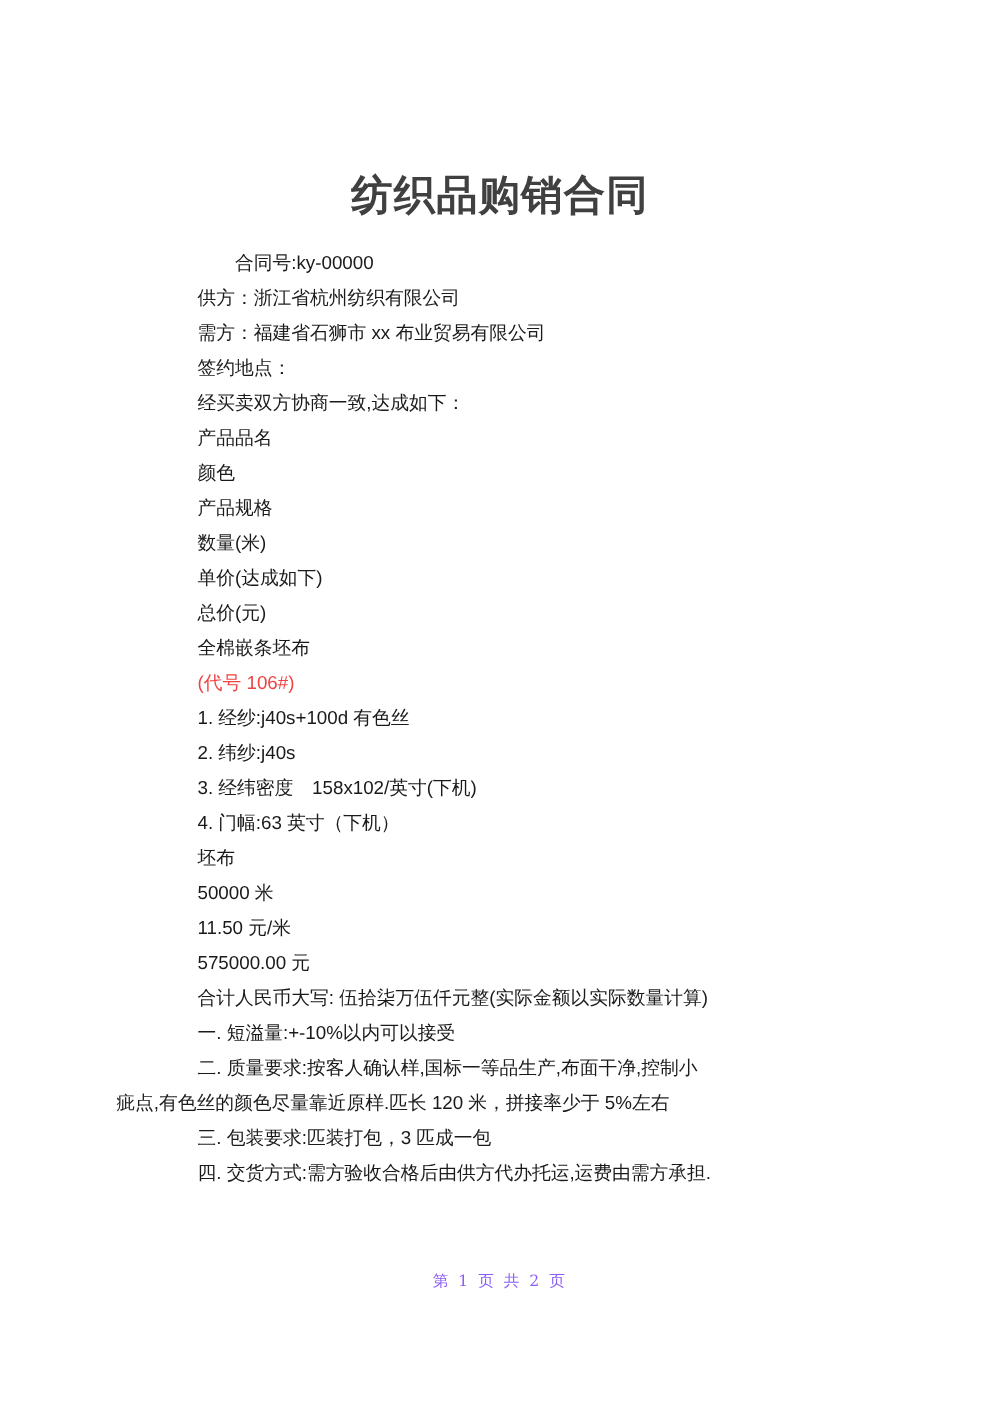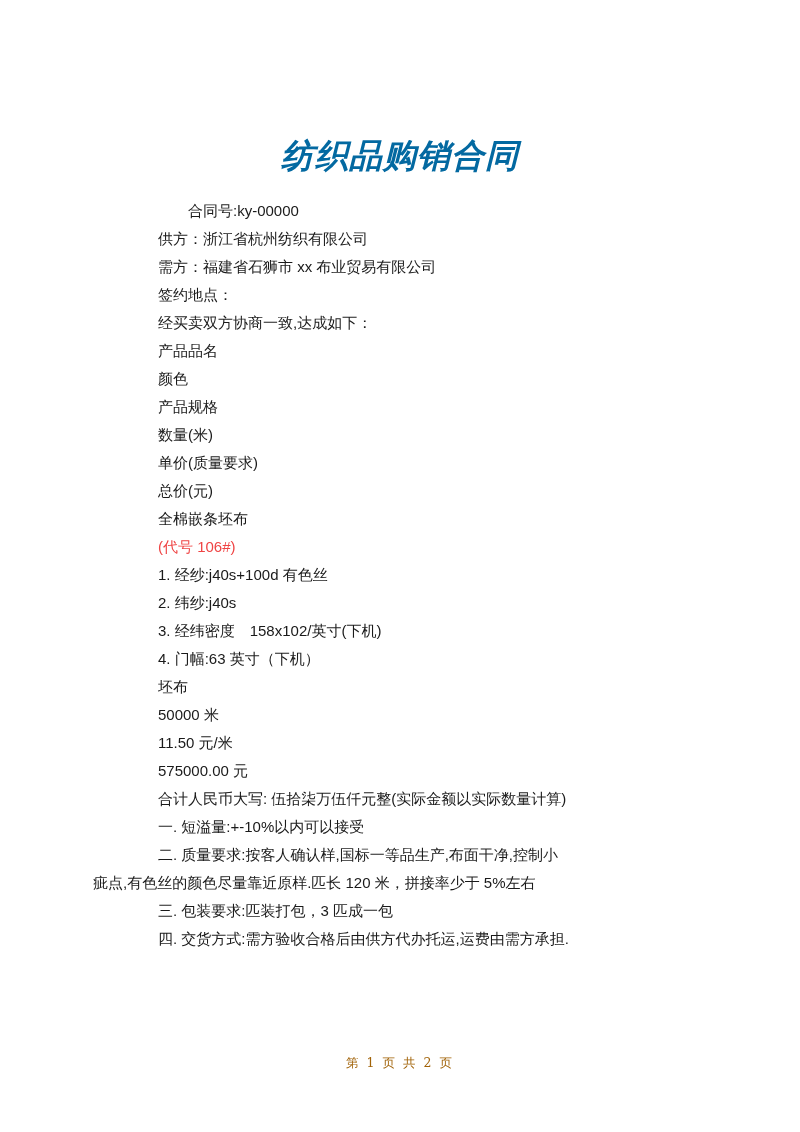--- a/index.html
+++ b/index.html
@@ -38,49 +38,49 @@
     font-size: 15px;
     line-height: 28px;
     color: #1a1a1a;
     white-space: pre-wrap;
   }
   .indent-standard { text-indent: 65px; }
   .indent-large    { text-indent: 95px; }
   .indent-none     { text-indent: 0; }
   .page-footer {
     position: absolute;
-    top: 1054px;
+    top: 1016px;
     left: 0;
     width: 100%;
     text-align: center;
     font-family: "DejaVu Serif", "Liberation Serif", serif;
     font-size: 12.5px;
     line-height: 18px;
     letter-spacing: 2px;
-    color: #a16207;
+    color: #8b5cf6;
   }
 </style>
 </head>
 <body>
 
 <div class="page">
 
-  <div class="doc-title" style="color: #0369a1; font-style: italic;">纺织品购销合同</div>
+  <div class="doc-title" style="color: #404040;">纺织品购销合同</div>
 
   <div class="content">
       <p class="line indent-large" style="color: rgb(26, 26, 26);">合同号:ky-00000</p>
       <p class="line indent-standard" style="color: rgb(26, 26, 26);">供方：浙江省杭州纺织有限公司</p>
       <p class="line indent-standard" style="color: rgb(26, 26, 26);">需方：福建省石狮市 xx 布业贸易有限公司</p>
       <p class="line indent-standard" style="color: rgb(26, 26, 26);">签约地点：</p>
       <p class="line indent-standard" style="color: rgb(26, 26, 26);">经买卖双方协商一致,达成如下：</p>
       <p class="line indent-standard" style="color: rgb(26, 26, 26);">产品品名</p>
       <p class="line indent-standard" style="color: rgb(26, 26, 26);">颜色</p>
       <p class="line indent-standard" style="color: rgb(26, 26, 26);">产品规格</p>
       <p class="line indent-standard" style="color: rgb(26, 26, 26);">数量(米)</p>
-      <p class="line indent-standard" style="color: rgb(26, 26, 26);">单价(质量要求)</p>
+      <p class="line indent-standard" style="color: rgb(26, 26, 26);">单价(达成如下)</p>
       <p class="line indent-standard" style="color: rgb(26, 26, 26);">总价(元)</p>
       <p class="line indent-standard" style="color: rgb(26, 26, 26);">全棉嵌条坯布</p>
       <p class="line indent-standard" style="color: #ef4444;">(代号 106#)</p>
       <p class="line indent-standard" style="color: rgb(26, 26, 26);">1. 经纱:j40s+100d 有色丝</p>
       <p class="line indent-standard" style="color: rgb(26, 26, 26);">2. 纬纱:j40s</p>
       <p class="line indent-standard" style="color: rgb(26, 26, 26);">3. 经纬密度　158x102/英寸(下机)</p>
       <p class="line indent-standard" style="color: rgb(26, 26, 26);">4. 门幅:63 英寸（下机）</p>
       <p class="line indent-standard" style="color: rgb(26, 26, 26);">坯布</p>
       <p class="line indent-standard" style="color: rgb(26, 26, 26);">50000 米</p>
       <p class="line indent-standard" style="color: rgb(26, 26, 26);">11.50 元/米</p>

